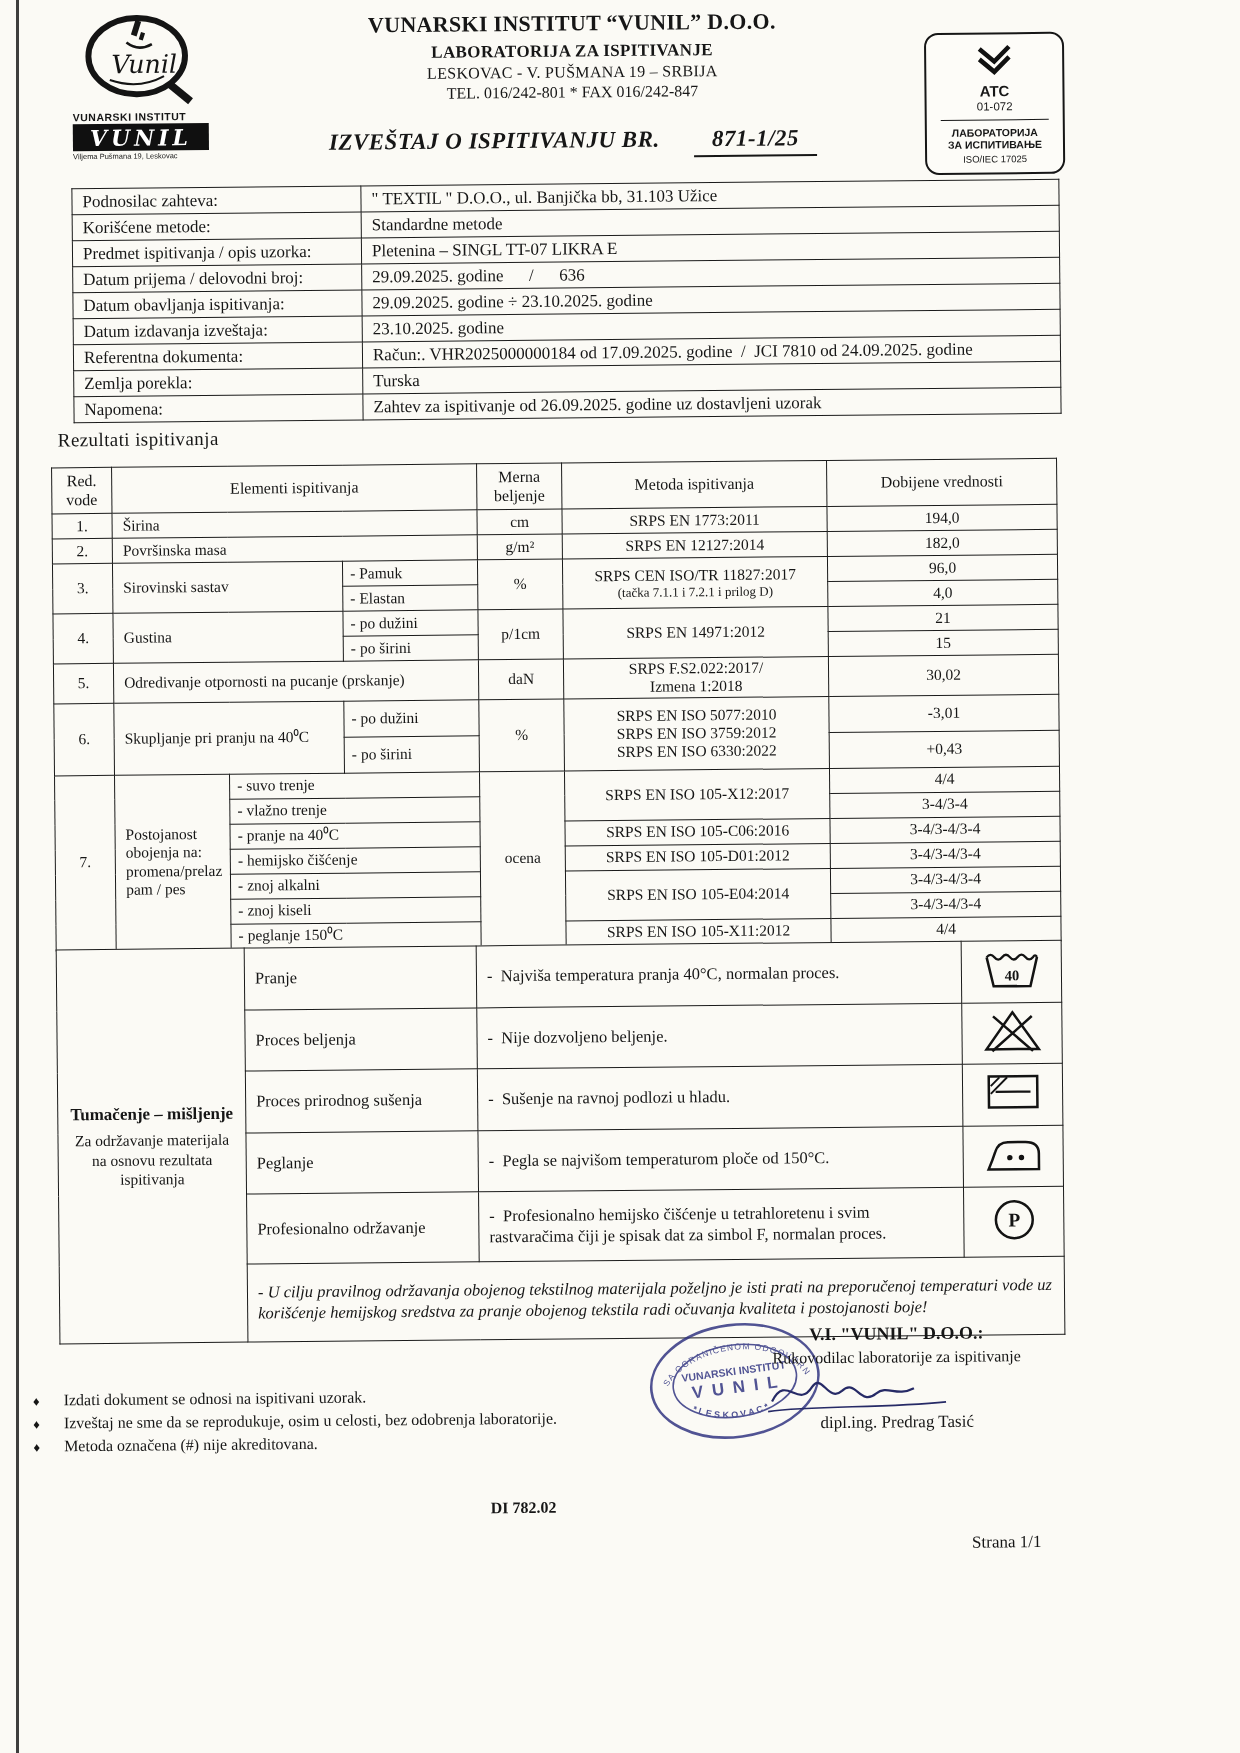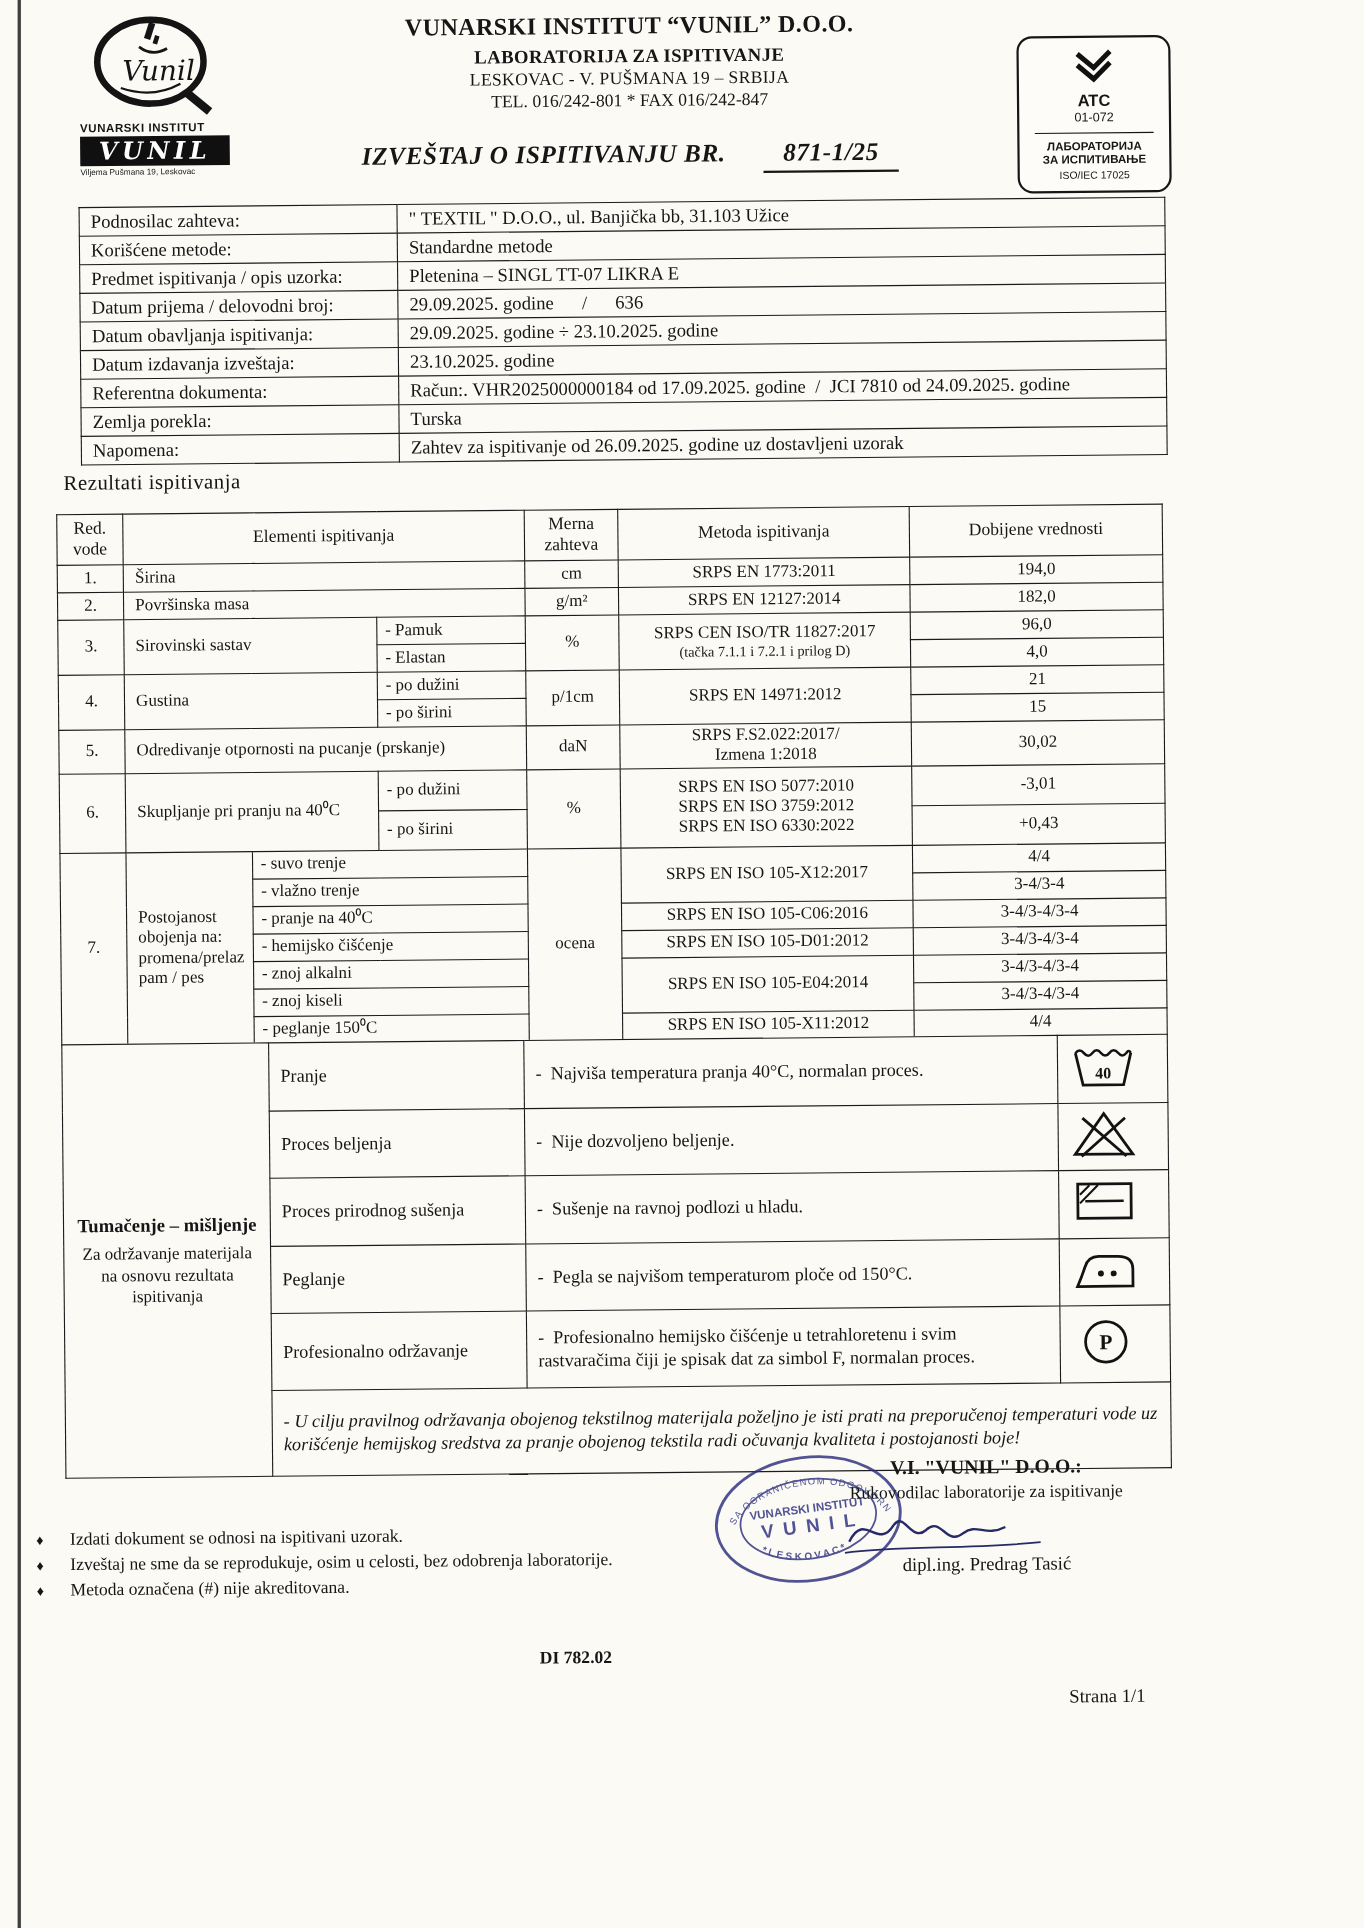--- a/index.html
+++ b/index.html
@@ -45,21 +45,21 @@
   .results-table .sub{text-align:left;padding-left:7px;}
   .results-table .mnote{font-size:13px;}
   .rt-head td{font-size:16px;}
   .care-table{margin-top:-1.7px;}
   .care-table td{border:1.7px solid #1b1b1b;font-size:16.5px;vertical-align:middle;padding:4px 10px;line-height:1.25;}
   .care-head{text-align:center;padding:6px;}
   .care-head-title{font-weight:bold;font-size:17px;margin-bottom:6px;}
   .care-head-sub{font-size:15.5px;}
   .care-name{vertical-align:top;padding-top:8px;}
   .care-desc{white-space:pre-wrap;font-size:16px;}
-  .care-icon-cell{padding:2px;}
+  .care-icon-cell{text-align:center;padding:2px;}
   .care-note{font-style:italic;font-size:15.5px;padding:10px 26px;}
 
   
   .stamp{position:absolute;left:638px;top:1314px;width:184px;height:136px;}
   .stamp svg{transform:rotate(-7deg);}
   .sig-block{position:absolute;left:722px;top:1326px;width:340px;text-align:center;}
   .sig-company{font-size:18px;font-weight:bold;}
   .sig-role{font-size:16px;margin-top:4px;}
   .sig-svg{display:block;margin:0 auto;transform:translateX(-40px);}
   .sig-name{font-size:17px;margin-top:-6px;}
@@ -171,21 +171,21 @@
             <col style="width:115px">
             <col style="width:135px">
           <col style="width:85px">
             <col style="width:265px">
             <col style="width:230px">
         </colgroup>
         <tbody>
             <tr class="rt-head" style="height:46px">
           <td>Red. vode</td>
           <td colspan="3">Elementi ispitivanja</td>
-          <td>Merna zahteva</td>
+          <td>Merna beljenje</td>
           <td>Metoda ispitivanja</td>
           <td>Dobijene vrednosti</td>
         </tr>
         <tr style="height:25px">
           <td>1.</td>
           <td colspan="3" class="el">Širina</td>
           <td>cm</td>
           <td>SRPS EN 1773:2011</td>
           <td>194,0</td>
         </tr>

